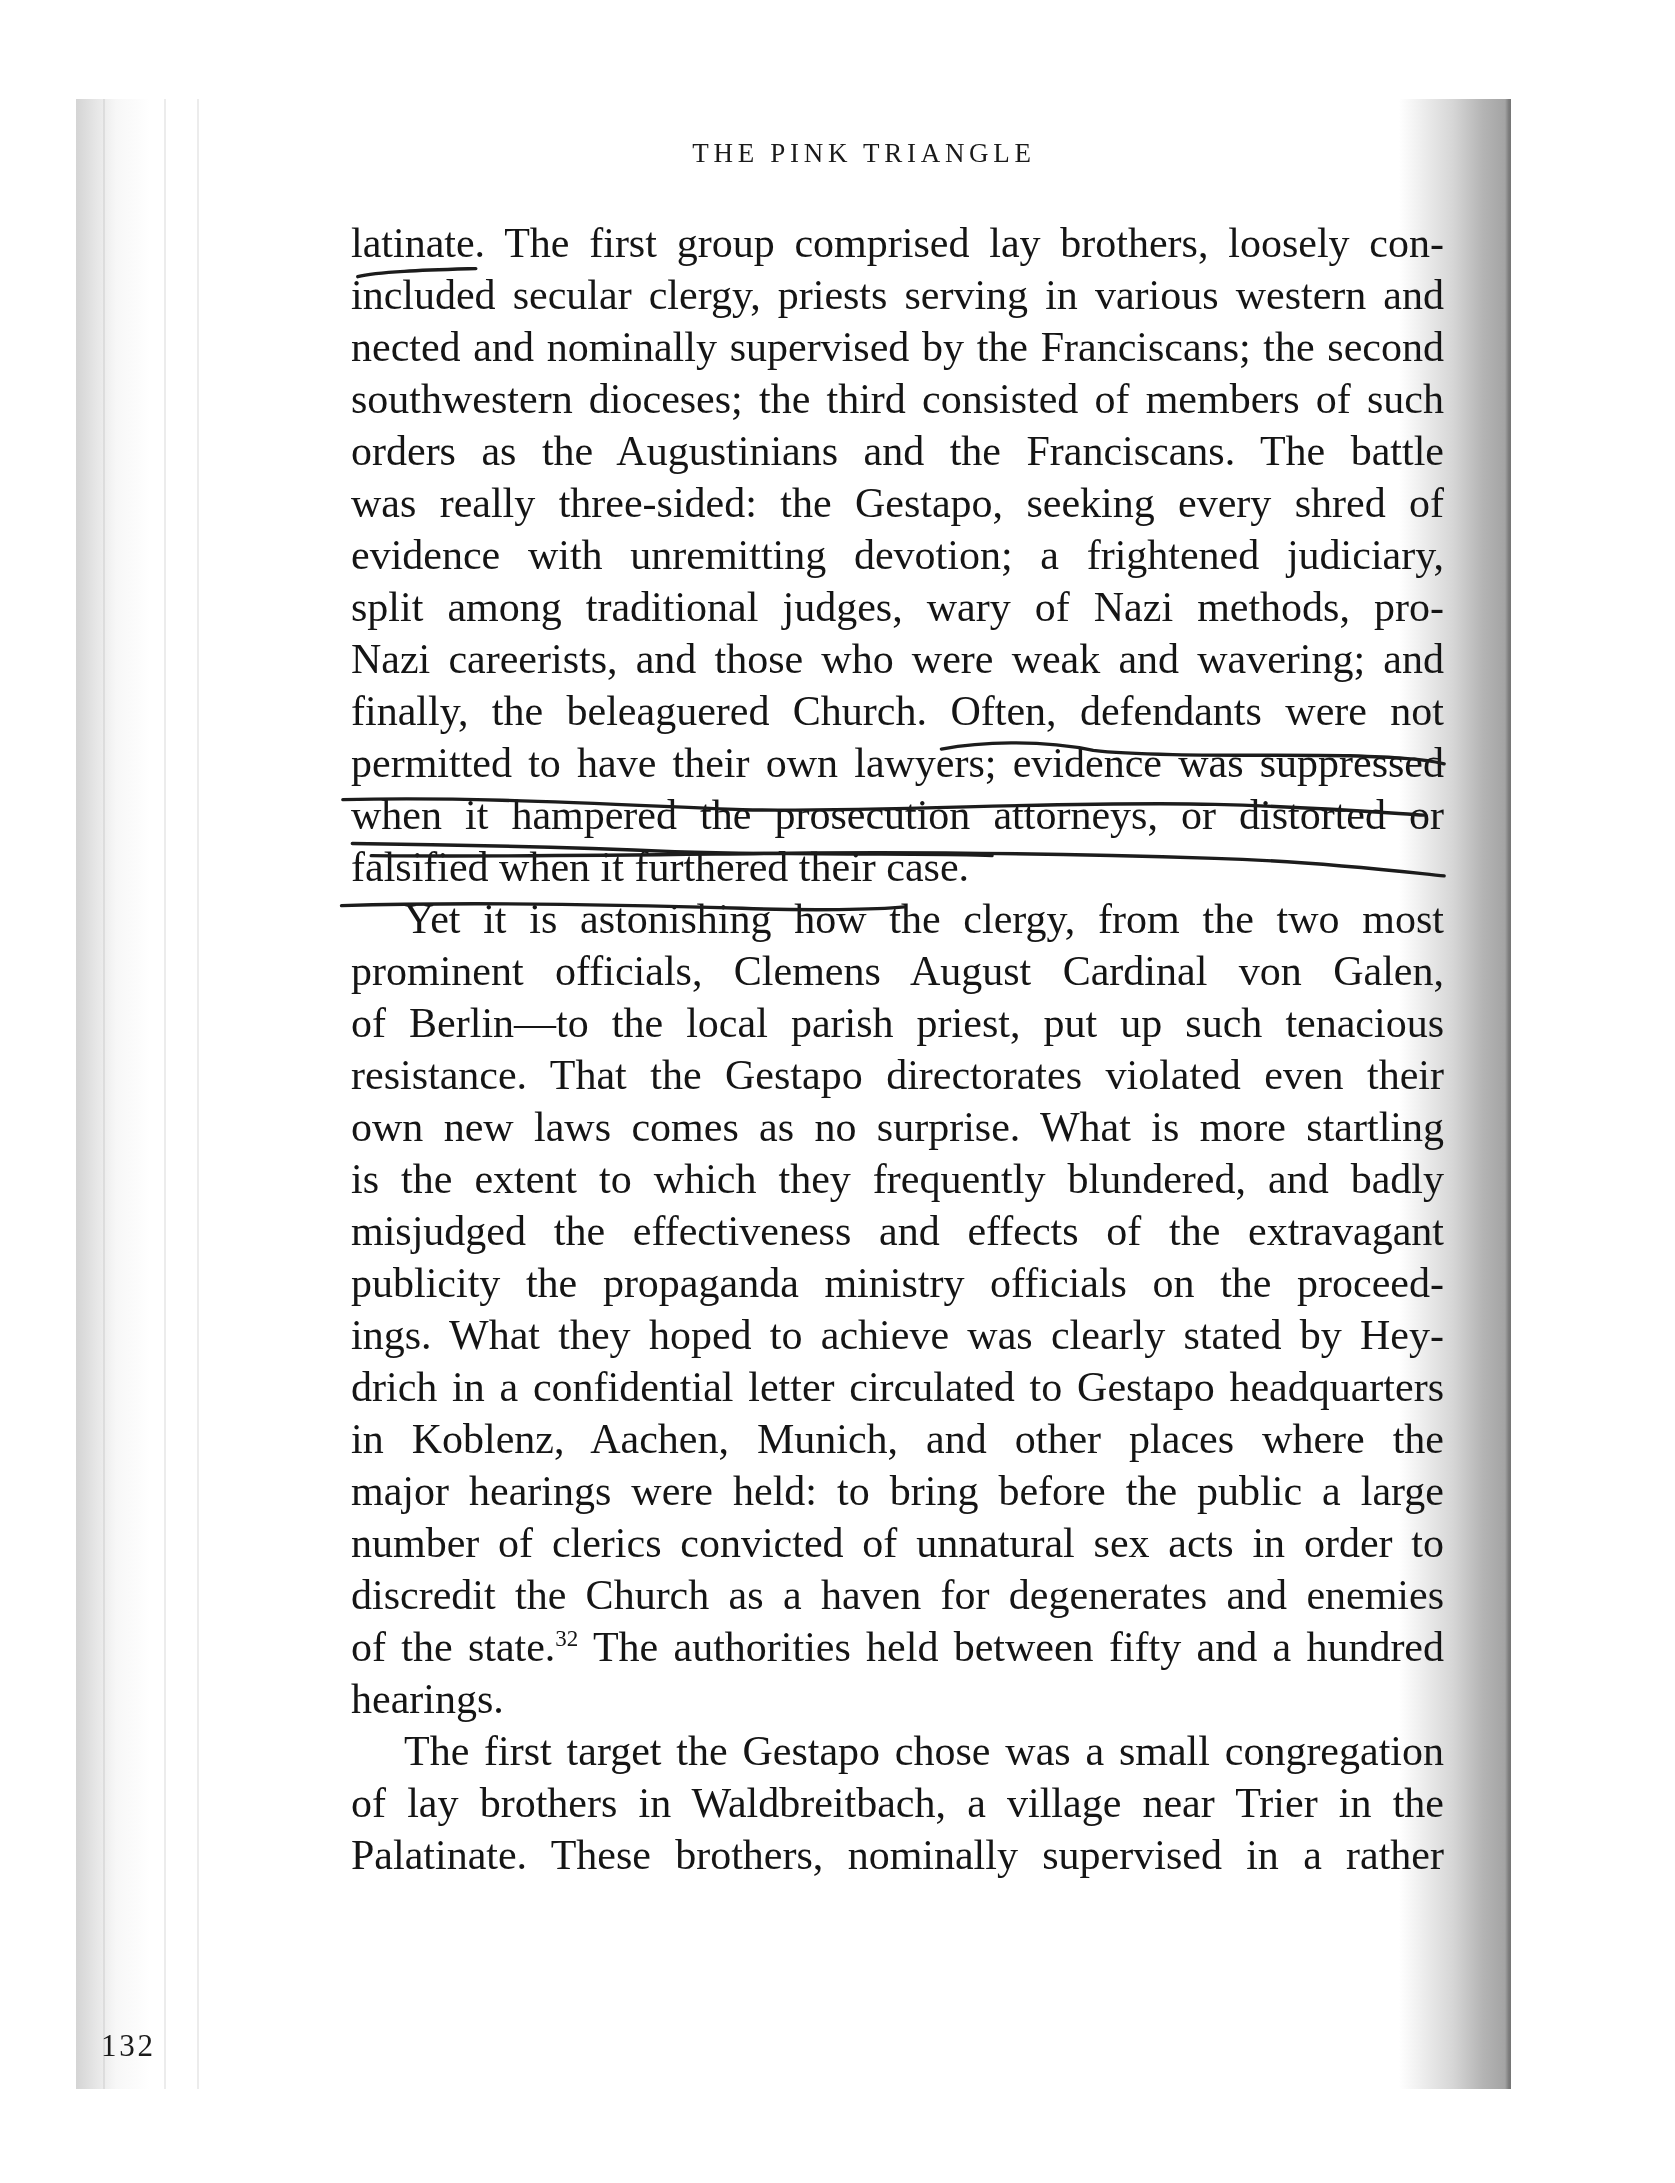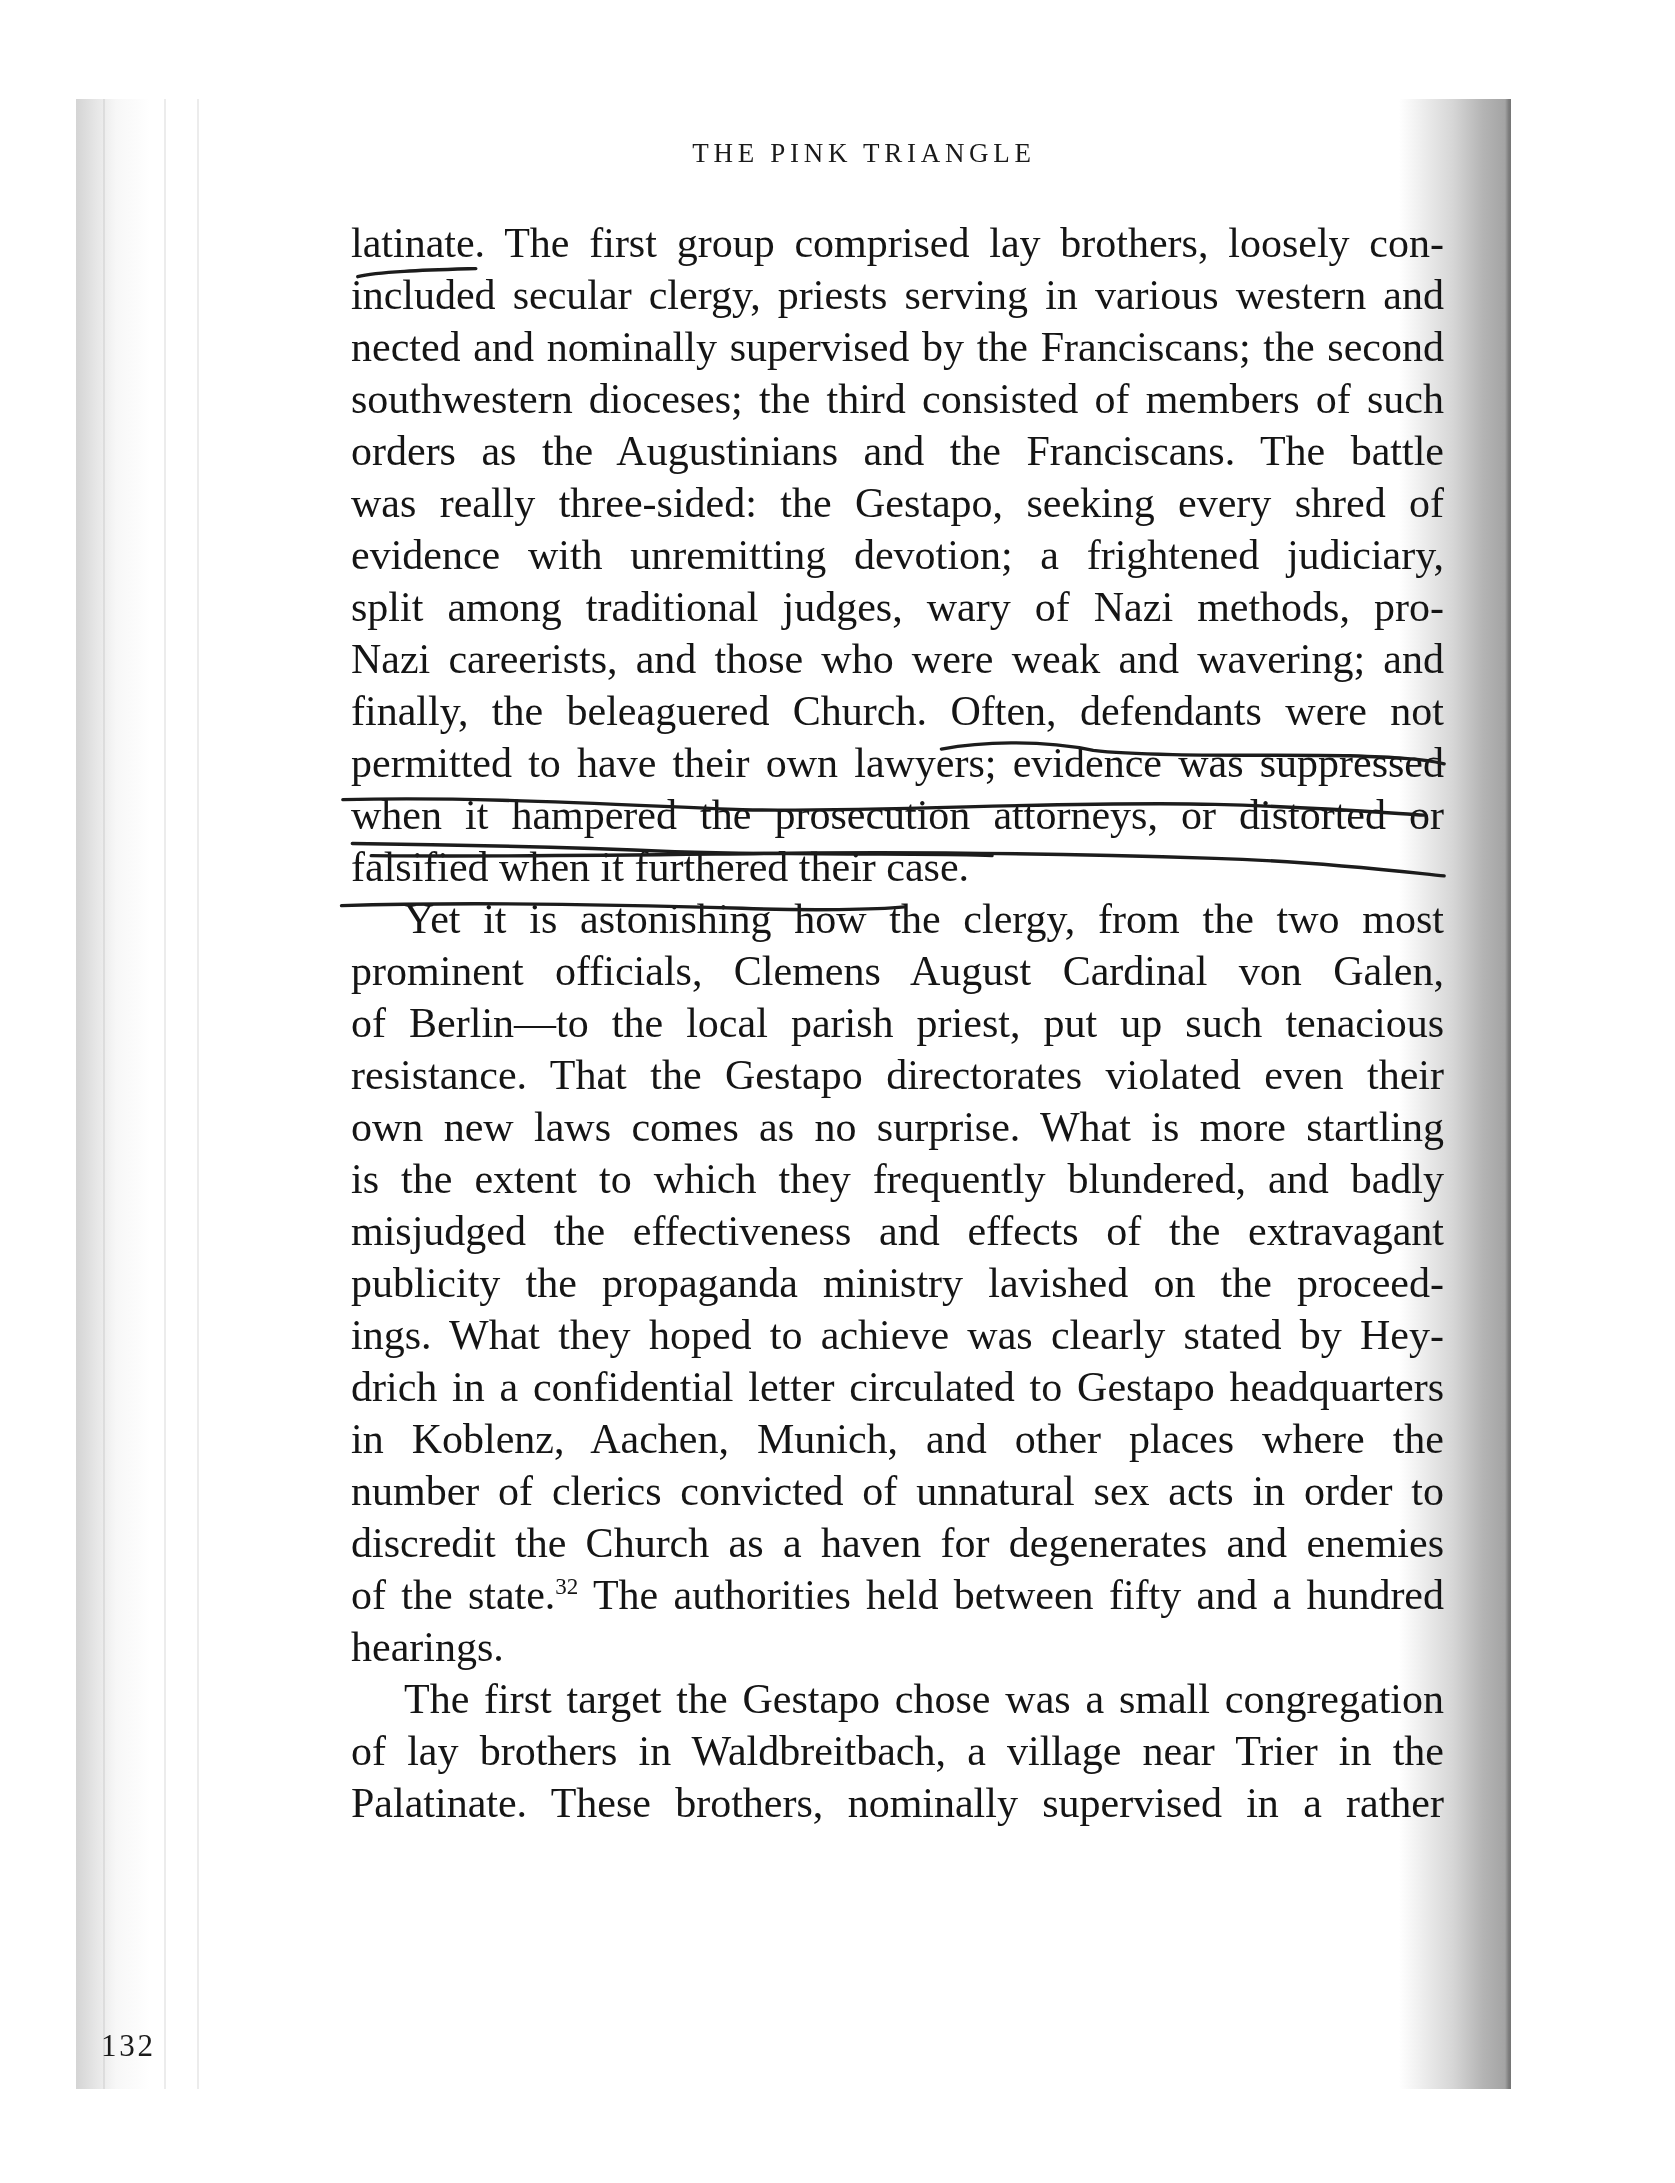--- a/index.html
+++ b/index.html
@@ -58,24 +58,25 @@
   <span class="line">permitted to have their own lawyers; evidence was suppressed</span>
   <span class="line">when it hampered the prosecution attorneys, or distorted or</span>
   <span class="line last">falsified when it furthered their case.</span>
   <span class="line indent">Yet it is astonishing how the clergy, from the two most</span>
   <span class="line">prominent officials, Clemens August Cardinal von Galen,</span>
   <span class="line">of Berlin—to the local parish priest, put up such tenacious</span>
   <span class="line">resistance. That the Gestapo directorates violated even their</span>
   <span class="line">own new laws comes as no surprise. What is more startling</span>
   <span class="line">is the extent to which they frequently blundered, and badly</span>
   <span class="line">misjudged the effectiveness and effects of the extravagant</span>
-  <span class="line">publicity the propaganda ministry lavished on the proceed-</span>
+  <span class="line">publicity the propaganda ministry officials on the proceed-</span>
   <span class="line">ings. What they hoped to achieve was clearly stated by Hey-</span>
   <span class="line">drich in a confidential letter circulated to Gestapo headquarters</span>
   <span class="line">in Koblenz, Aachen, Munich, and other places where the</span>
+  <span class="line">major hearings were held: to bring before the public a large</span>
   <span class="line">number of clerics convicted of unnatural sex acts in order to</span>
   <span class="line">discredit the Church as a haven for degenerates and enemies</span>
   <span class="line"><span>of the state.</span><sup>32</sup> <span>The authorities held between fifty and a hundred</span></span>
   <span class="line last">hearings.</span>
   <span class="line indent">The first target the Gestapo chose was a small congregation</span>
   <span class="line">of lay brothers in Waldbreitbach, a village near Trier in the</span>
   <span class="line">Palatinate. These brothers, nominally supervised in a rather</span>
 </div>
 
 <svg class="pen" width="1675" height="2183" viewBox="0 0 2482 3235">

